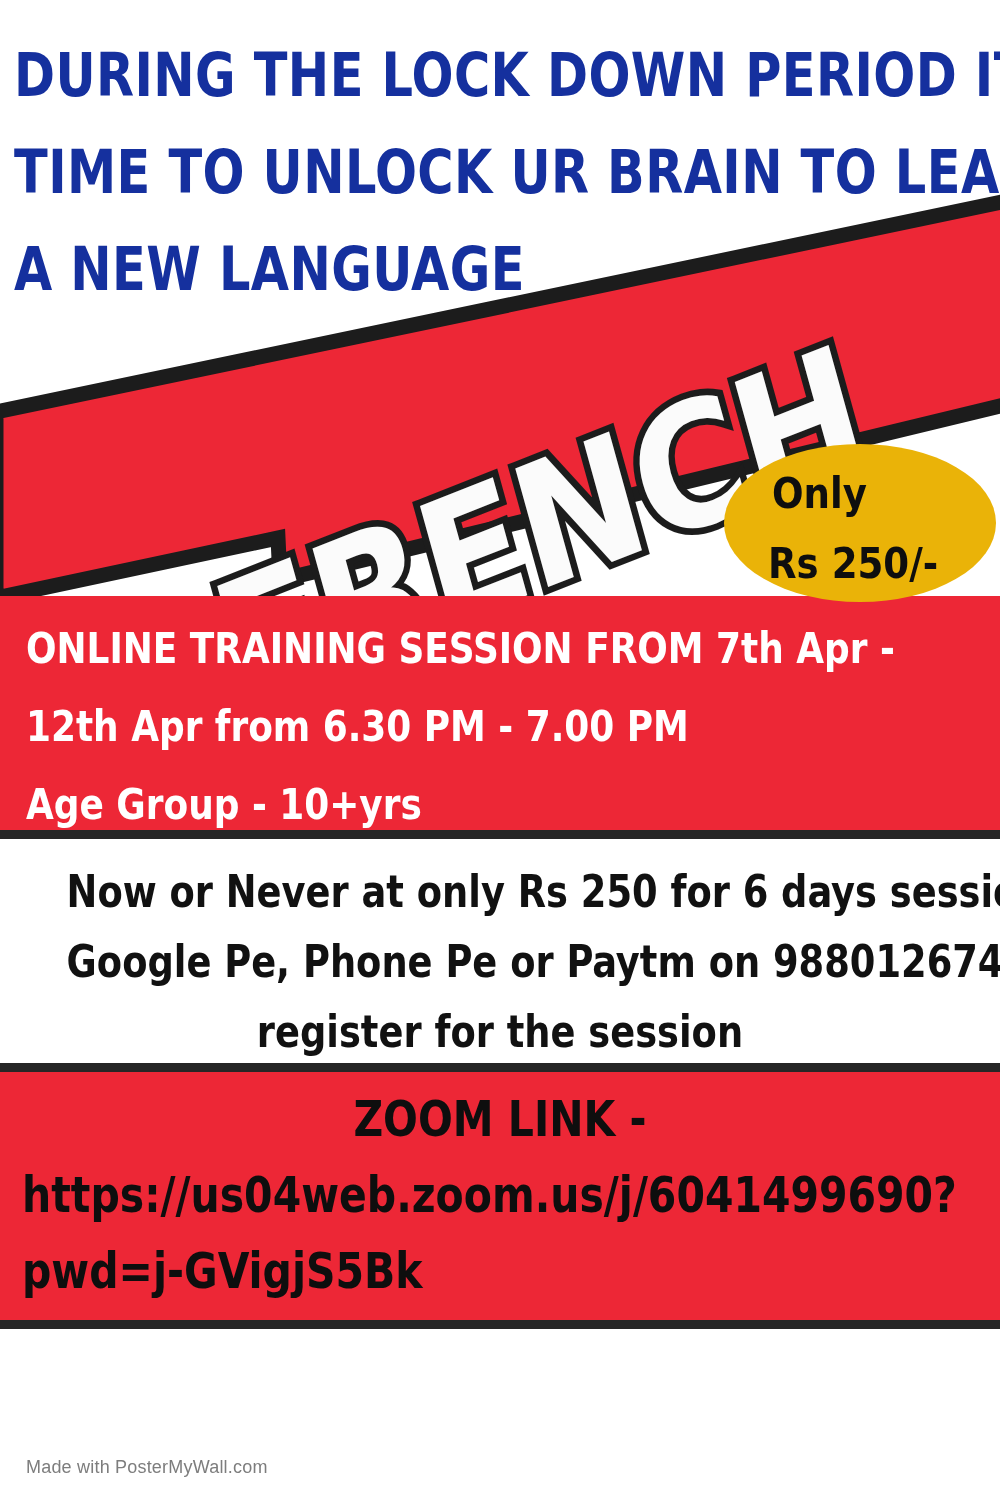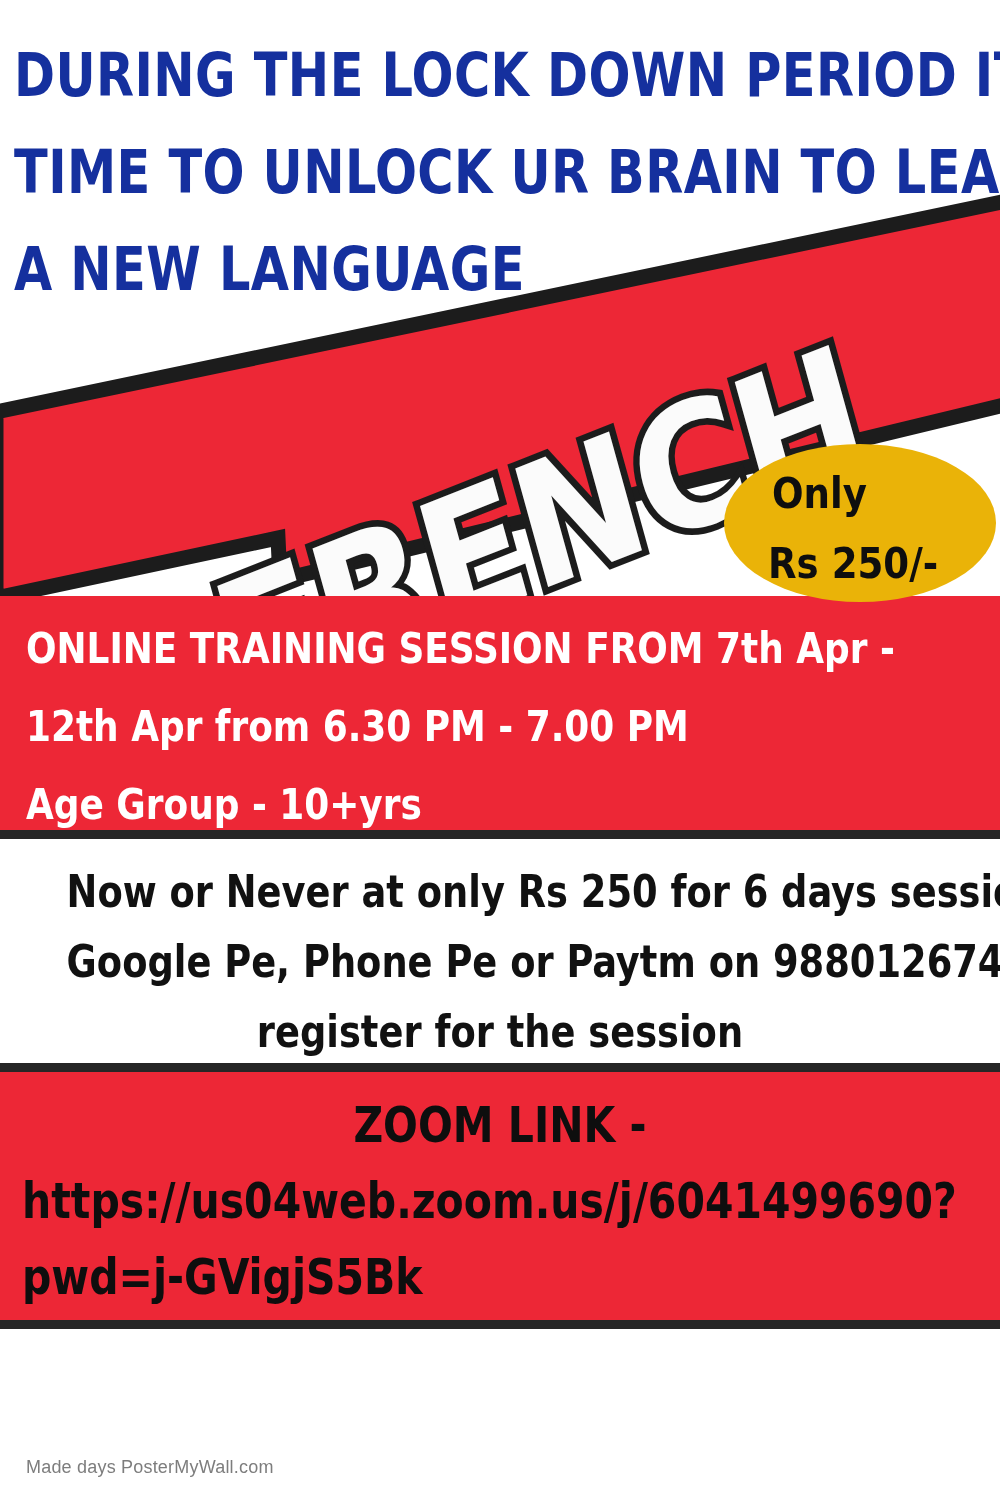--- a/index.html
+++ b/index.html
@@ -155,21 +155,21 @@
     white-space: nowrap;
     transform: scaleX(0.93);
   }
 
   .rule-2 { top: 1063px; }
 
   .block-zoom {
     top: 1072px;
     height: 248px;
     background: #ed2736;
-    padding: 16px 22px 0 22px;
+    padding: 10px 22px 0 22px;
   }
   .block-zoom .line {
     display: block;
     color: #0e0e0e;
     font-family: "DejaVu Sans Condensed", "Liberation Sans Narrow", "Liberation Sans", sans-serif;
     font-weight: 700;
     font-size: 49px;
     line-height: 76px;
     white-space: nowrap;
     transform: scaleX(0.93);
@@ -232,15 +232,15 @@
   </div>
   <div class="rule rule-2"></div>
 
   <div class="block block-zoom">
     <span class="line center">ZOOM LINK -</span>
     <span class="line">https://us04web.zoom.us/j/6041499690?</span>
     <span class="line">pwd=j-GVigjS5Bk</span>
   </div>
   <div class="rule rule-3"></div>
 
-  <div class="credit">Made days PosterMyWall.com</div>
+  <div class="credit">Made with PosterMyWall.com</div>
 
 </div>
 
 </body></html>

